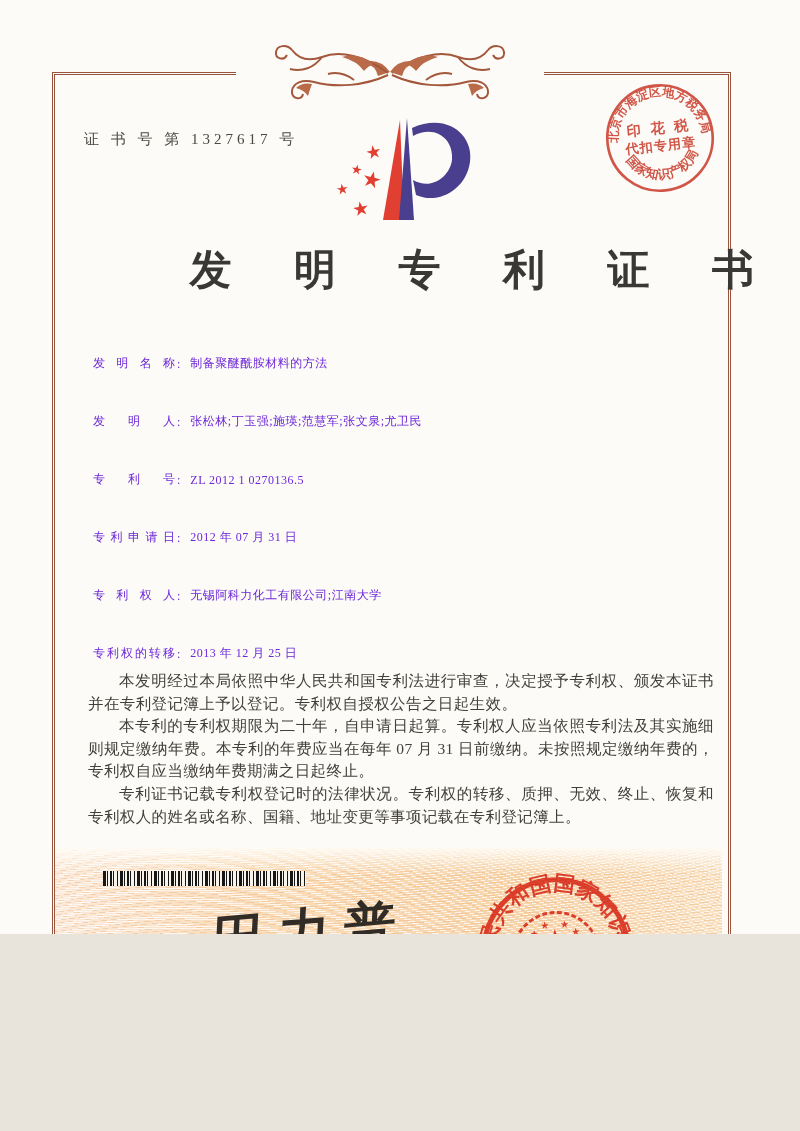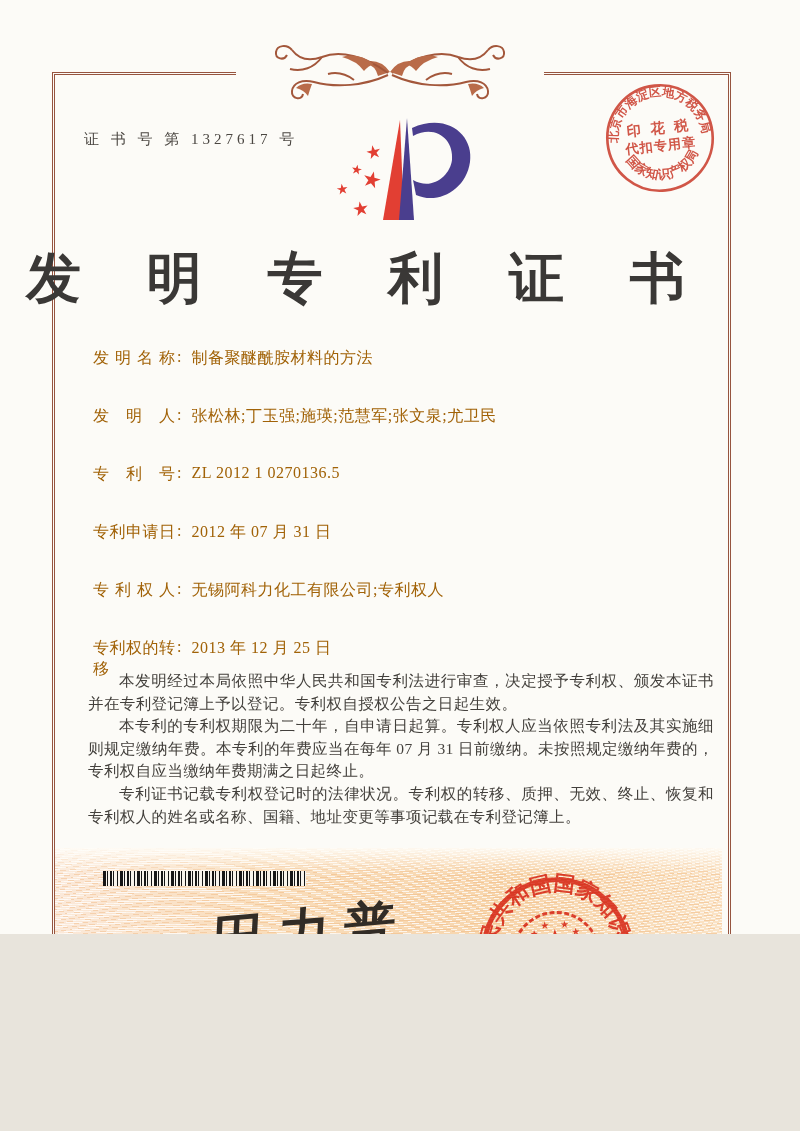--- a/index.html
+++ b/index.html
@@ -17,26 +17,26 @@
   .flourish-top{position:absolute; left:230px; top:42px; width:320px; height:66px; z-index:6;}
   .flourish-corner{position:absolute; left:648px; top:988px; width:100px; height:92px; z-index:6;}
   
   .cert-no{
     position:absolute; left:84px; top:130px; font-size:15px; letter-spacing:4px; color:#4b4742;
   }
   .logo{position:absolute; left:328px; top:112px; width:148px; height:112px;}
   .stamp{position:absolute; left:584px; top:62px; width:152px; height:152px;
          transform:rotate(-6deg); mix-blend-mode:multiply; opacity:.9;}
   .title{
-    position:absolute; left:0; top:242px; width:780px; text-align:left;
-    font-size:55px; font-weight:bold; letter-spacing:26px; text-indent:26px; color:#3a3836;
+    position:absolute; left:0; top:242px; width:780px; text-align:right;
+    font-size:42px; font-weight:bold; letter-spacing:26px; text-indent:26px; color:#3a3836;
   }
   
   .fields{position:absolute; left:93px; top:348px; width:614px;}
-  .field-row{display:flex; align-items:flex-start; height:24px; margin-bottom:34px; font-size:16px; color:#a16207;}
+  .field-row{display:flex; align-items:flex-end; height:24px; margin-bottom:34px; font-size:12px; color:#6d28d9;}
   .field-label{display:inline-block; width:82px; text-align:justify; text-align-last:justify;}
   .field-colon{margin:0 10px 0 2px;}
   .field-value{letter-spacing:.5px;}
   
   .body-text{
     position:absolute; left:88px; top:670px; width:626px;
     font-size:15.5px; line-height:22.6px; letter-spacing:.4px;
     text-align:justify; color:#43403c;font-family:Liberation Serif, serif;
   }
   .body-text p{margin:0; text-indent:2em;}
@@ -155,21 +155,21 @@
         <span class="field-value">ZL 2012 1 0270136.5</span>
     </div>
     <div class="field-row">
       <span class="field-label">专利申请日</span>
         <span class="field-colon">:</span>
         <span class="field-value">2012 年 07 月 31 日</span>
     </div>
     <div class="field-row">
       <span class="field-label">专利权人</span>
         <span class="field-colon">:</span>
-        <span class="field-value">无锡阿科力化工有限公司;专利权人</span>
+        <span class="field-value">无锡阿科力化工有限公司;江南大学</span>
     </div>
     <div class="field-row">
       <span class="field-label">专利权的转移</span>
         <span class="field-colon">:</span>
         <span class="field-value">2013 年 12 月 25 日</span>
     </div>
   </div>
 
   <div class="body-text">
     <p>本发明经过本局依照中华人民共和国专利法进行审查，决定授予专利权、颁发本证书并在专利登记簿上予以登记。专利权自授权公告之日起生效。</p>

